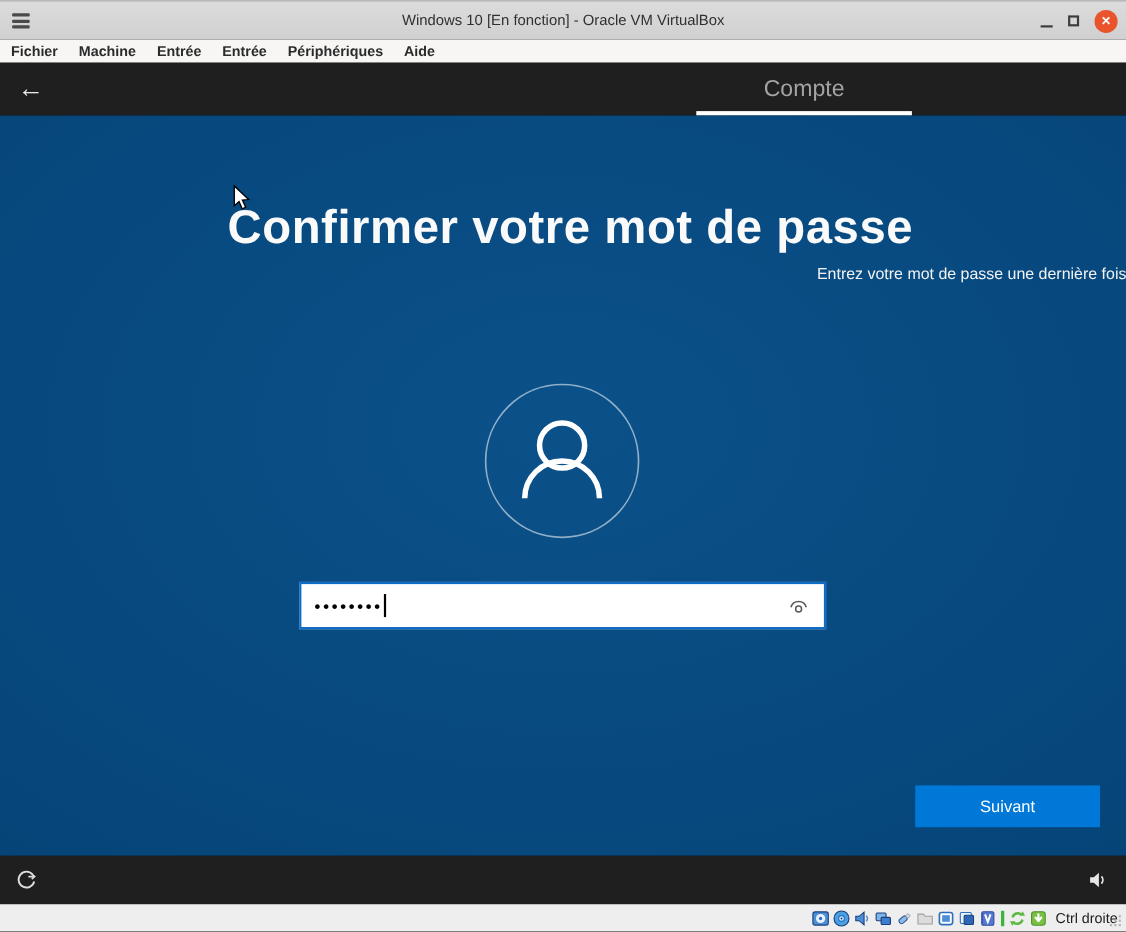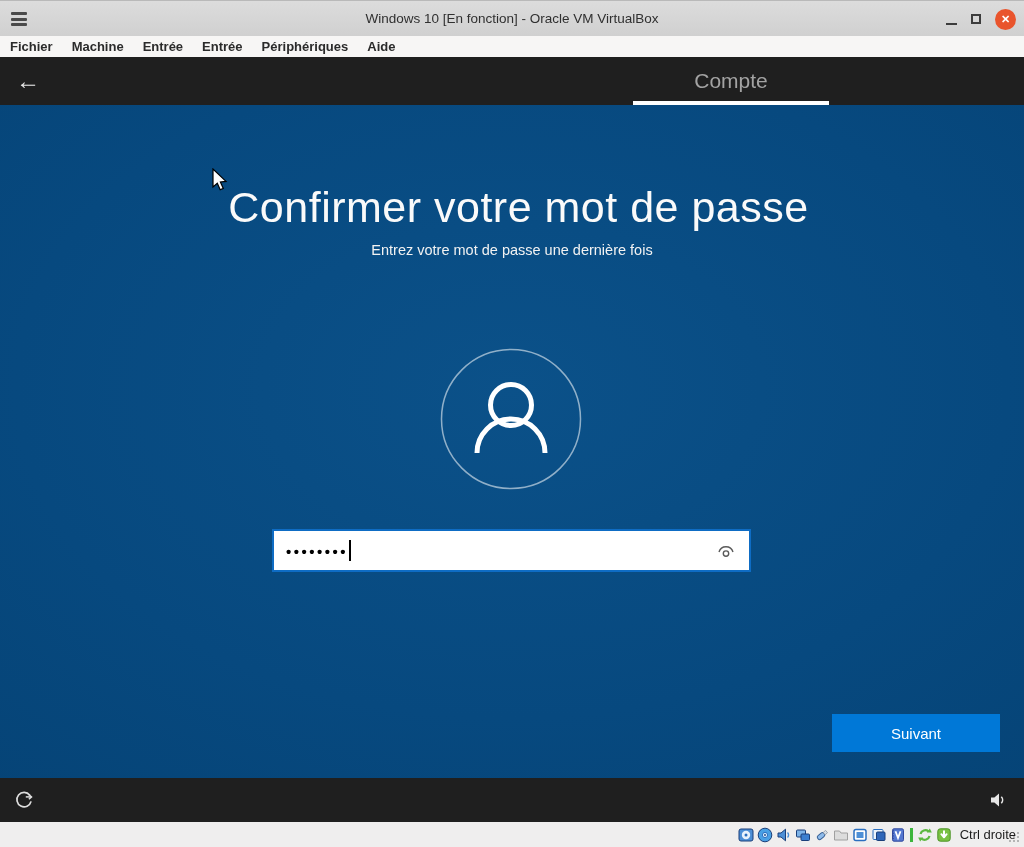--- a/index.html
+++ b/index.html
@@ -30,22 +30,22 @@
   .back-arrow { position:absolute; left:13px; top:9px; width:30px; height:30px; color:#e8e8e8;
     font-size:24px; line-height:30px; text-align:center; cursor:pointer; }
   .tab-compte { position:absolute; left:633px; top:0; width:196px; height:48px; text-align:center; cursor:pointer; }
   .tab-compte .tab-label { display:block; margin-top:12px; font-size:21px; color:#a3a3a3; }
   .tab-underline { position:absolute; left:633px; top:44px; width:196px; height:4px; background:#ffffff; }
 
   
   .oobe-main { position:absolute; left:0; top:105px; width:1024px; height:673px;
     background:radial-gradient(ellipse 900px 600px at 50% 42%, #0b5189 0%, #07497f 55%, #054274 100%); }
   .main-title { position:absolute; left:0; right:0; top:78px; text-align:center;
-    font-size:43px; font-weight:400; color:#fafafa; letter-spacing:0.5px;padding-left:13px; }
-  .main-subtitle { position:absolute; left:0; right:0; top:137px; text-align:center;
+    font-size:43px; font-weight:700; color:#fafafa; letter-spacing:0.5px;padding-left:13px; }
+  .main-subtitle { position:absolute; left:0; right:0; top:137px; text-align:right;
     font-size:14.5px; color:#f2f2f2; }
   .avatar { position:absolute; left:440px; top:243px; width:142px; height:142px; }
   .pw-field { position:absolute; left:272px; top:424px; width:479px; height:43px;
     background:#ffffff; border:2.5px solid #0e6cc4; display:flex; align-items:center; padding:0 12px; }
   .pw-dots { font-size:15px; color:#000; letter-spacing:2.5px; font-weight:bold; line-height:1; padding-top:2px; }
   .pw-caret { display:inline-block; width:1.5px; height:21px; background:#000; margin-left:1px; }
   .pw-eye { margin-left:auto; width:22px; height:22px; cursor:pointer; }
   .online-link { position:absolute; left:33px; top:619px; font-size:14.5px; font-weight:bold;
     color:#cde3f6; cursor:pointer; }
   .next-btn { position:absolute; left:832px; top:609px; width:168px; height:38px; background:#0078d7;

